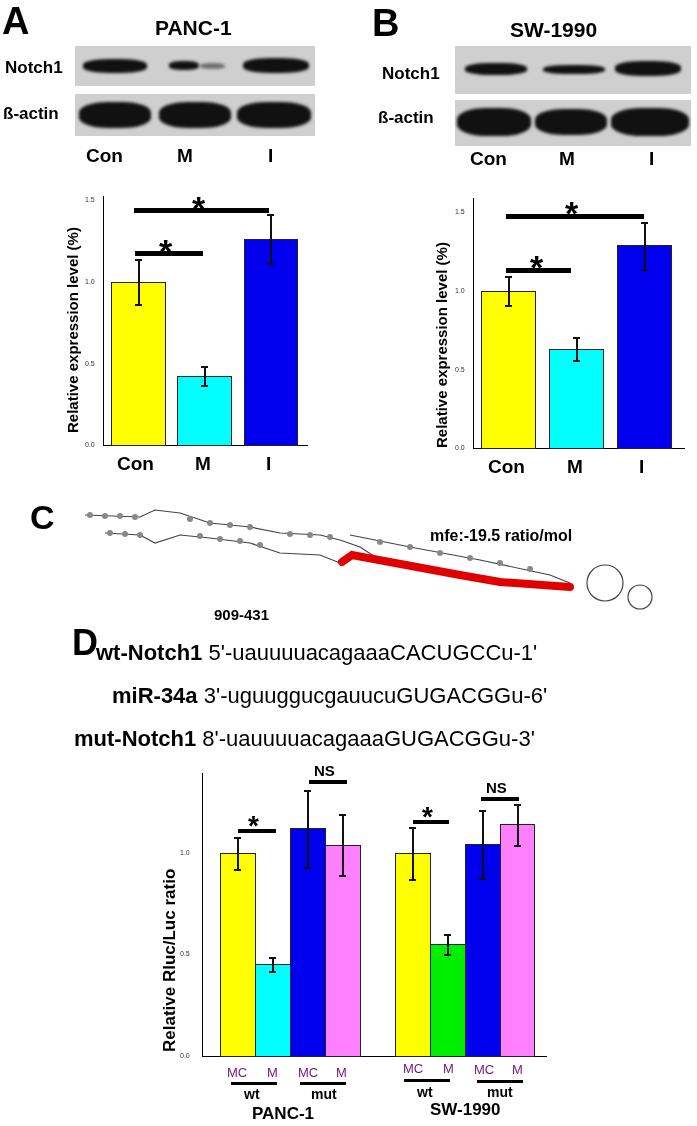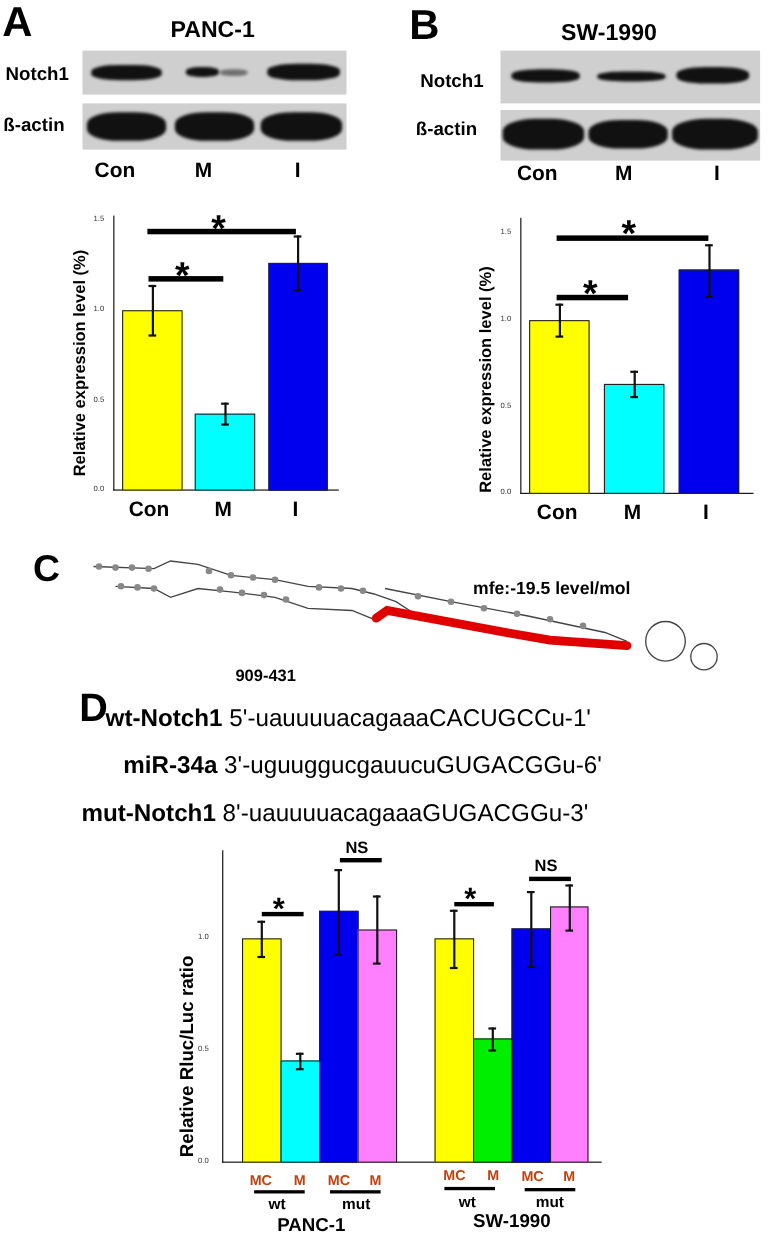--- a/index.html
+++ b/index.html
@@ -15,21 +15,21 @@
   .axis-x{position:absolute;border-top:1.5px solid #000;}
   .tick{position:absolute;font-size:7px;color:#333;}
   .bar{position:absolute;border:1.5px solid #222;box-sizing:border-box;}
   .err{position:absolute;width:1.5px;background:#111;}
   .errcap{position:absolute;height:1.5px;width:7px;background:#111;}
   .sigline{position:absolute;height:5px;background:#000;}
   .star{position:absolute;font-weight:bold;font-size:34px;line-height:1;}
   .ylab{position:absolute;font-weight:bold;font-size:15px;white-space:nowrap;transform-origin:left top;transform:rotate(-90deg);}
   .seq{position:absolute;font-size:22px;white-space:nowrap;}
   .seq b{font-weight:bold;}
-  .xlab{position:absolute;font-weight:bold;font-size:13px;color:#c2410c;}
+  .xlab{position:absolute;font-weight:normal;font-size:13px;color:#701a75;}
   .grp{position:absolute;font-weight:bold;font-size:14px;}
   .cell{position:absolute;font-weight:bold;font-size:17px;}
 </style>
 </head>
 <body>
 
 <div class="abs plabel" style="left:2px;top:2px;">A</div>
 <div class="abs ptitle" style="left:155px;top:16px;">PANC-1</div>
 <div class="abs blotlbl" style="left:5px;top:58px;">Notch1</div>
 <div class="abs blotlbl" style="left:3px;top:104px;">ß-actin</div>
@@ -154,21 +154,21 @@
       <circle cx="250" cy="32" r="3"></circle>
     <circle cx="300" cy="37" r="3"></circle>
       <circle cx="330" cy="42" r="3"></circle>
       <circle cx="360" cy="48" r="3"></circle>
       <circle cx="390" cy="53" r="3"></circle>
       <circle cx="420" cy="58" r="3"></circle>
       <circle cx="450" cy="64" r="3"></circle>
   </g>
   <path d="M262 57 L272 50 L380 70 L420 77 L490 82" fill="none" stroke="#e00000" stroke-width="8" stroke-linecap="round"></path>
 </svg>
-<div class="abs" style="left:430px;top:527px;font-weight:bold;font-size:16px;">mfe:-19.5 level/mol</div>
+<div class="abs" style="left:430px;top:527px;font-weight:bold;font-size:16px;">mfe:-19.5 ratio/mol</div>
 
 <div class="abs plabel" style="left:72px;top:625px;font-size:36px;">D</div>
 <div class="abs" style="left:214px;top:606px;font-weight:bold;font-size:15px;">909-431</div>
 <div class="seq" style="left:96px;top:640px;"><b>wt-Notch1</b> <span>5'-uauuuuacagaaaCACUGCCu-1'</span></div>
 <div class="seq" style="left:112px;top:683px;"><b>miR-34a</b> <span>3'-uguuggucgauucuGUGACGGu-6'</span></div>
 <div class="seq" style="left:74px;top:726px;"><b>mut-Notch1</b> <span>8'-uauuuuacagaaaGUGACGGu-3'</span></div>
 
 <div>
   <div class="ylab" style="left:160px;top:1052px;font-size:17px;">Relative Rluc/Luc ratio</div>
   <div class="axis-y" style="left:202px;top:773px;height:284px;"></div>

